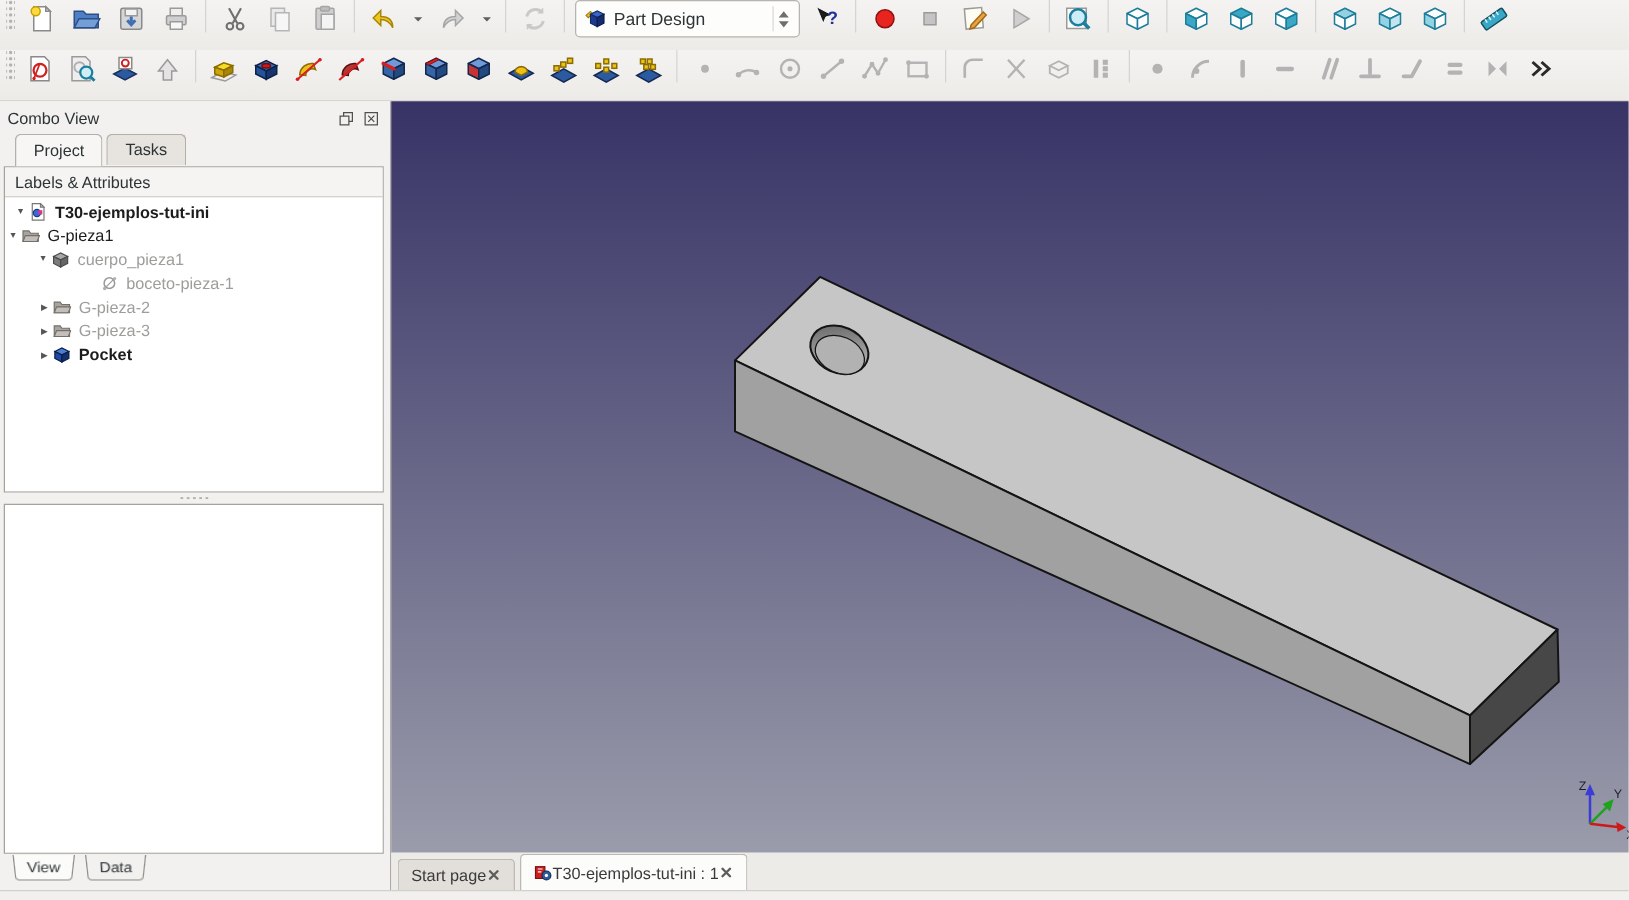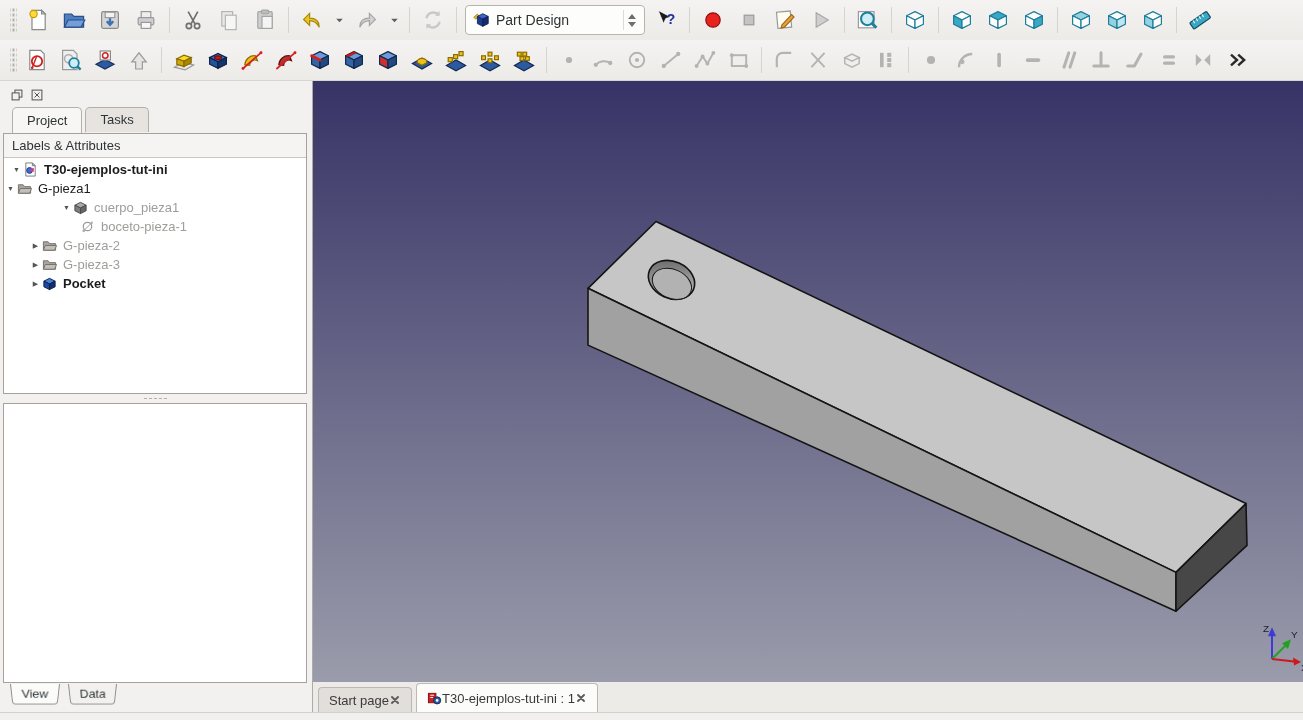--- a/index.html
+++ b/index.html
@@ -1,20 +1,20 @@
 <!DOCTYPE html>
 <html><head>
 <meta charset="utf-8">
 <style>
   html,body{margin:0;padding:0;width:1303px;height:720px;overflow:hidden;
     font-family:"Liberation Sans","DejaVu Sans",sans-serif;background:#f2f1f0;
     -webkit-font-smoothing:antialiased;}
   #app{width:1303px;height:720px;display:flex;flex-direction:column;}
   
-  .trow{height:40px;display:flex;align-items:center;padding:0 10px;gap:6px;
+  .trow{height:40px;display:flex;padding:0 5px;gap:6px;
     background:linear-gradient(#f4f3f1,#edebe8);flex:none;}
   .trow2{border-bottom:1px solid #d9d6d1;}
   .thandle{width:7px;height:24px;flex:none;
     background-image:radial-gradient(#b3b0aa 1px,transparent 1.2px);
     background-size:4px 5px;background-position:center;}
   .tsep{width:1px;height:26px;background:#d7d4cf;flex:none;margin:0 2px;}
   .tbtn{width:30px;height:30px;flex:none;border:none;background:transparent;
     padding:0;display:flex;align-items:center;justify-content:center;color:#6f6f6f;cursor:default;}
   .trow2 .tbtn{width:28px;}
   .tbtn.small{width:13px;}
@@ -726,20 +726,21 @@
         <svg class="ic" viewBox="0 0 20 20">
           <use href="#i-overflow"></use>
         </svg>
       </button>
     </div>
 
   <div class="mid">
 
     <div class="left">
       <div class="titlerow">
+        <span class="ptitle">Combo View</span>
         <button class="titlebtn">
             <svg viewBox="0 0 20 20">
               <use href="#i-float"></use>
             </svg>
           </button>
         <button class="titlebtn">
             <svg viewBox="0 0 20 20">
               <use href="#i-closebox"></use>
             </svg>
           </button>
@@ -763,21 +764,21 @@
               </div>
               <div class="trow-item st-normal" style="">
                 <span class="arr">▼</span>
                 <span class="ticw">
                   <svg class="tic" viewBox="0 0 16 16">
                     <use href="#t-folder"></use>
                   </svg>
                 </span>
                 <span class="tlb">G-pieza1</span>
               </div>
-              <div class="trow-item st-gray" style="padding-left: 44px; margin-left: 12px;">
+              <div class="trow-item st-gray" style="padding-left: 24px;">
                 <span class="arr">▼</span>
                 <span class="ticw">
                   <svg class="tic" viewBox="0 0 16 16">
                     <use href="#t-body"></use>
                   </svg>
                 </span>
                 <span class="tlb">cuerpo_pieza1</span>
               </div>
               <div class="trow-item st-gray" style="padding-left: 63px;">
                 <span class="arr"></span>

